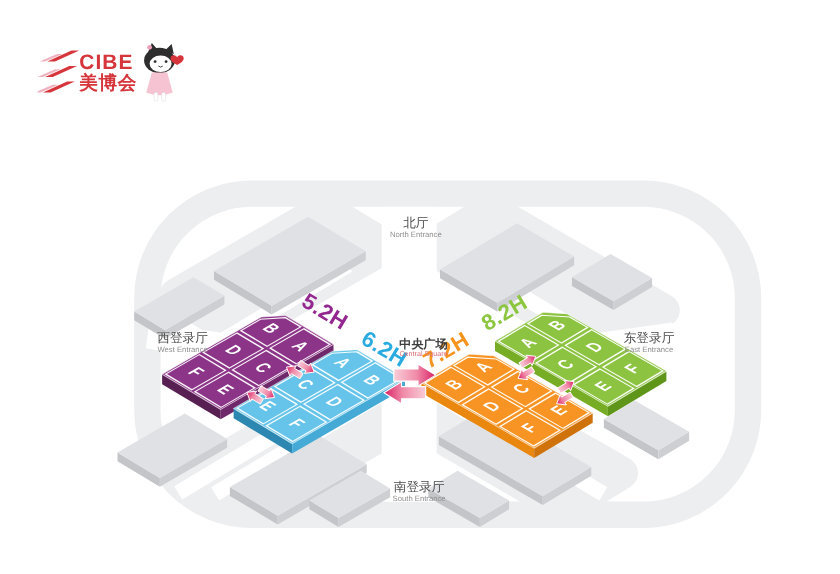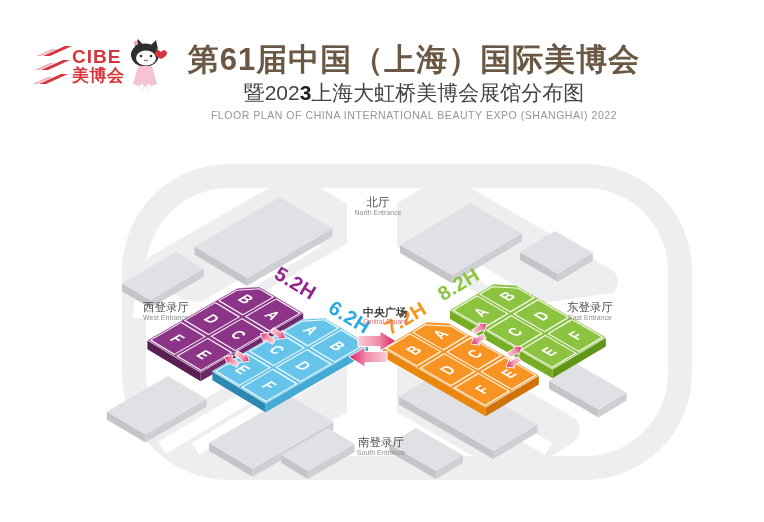--- a/index.html
+++ b/index.html
@@ -68,25 +68,20 @@
           <circle cx="8" cy="4" r="2.2" fill="#f0a0b8"></circle>
           <path d="M33,13 c2,-3 6,-2 6,1 c0,3 -4,5 -6,6 c-2,-1 -6,-3 -6,-6 c0,-3 4,-4 6,-1 Z" fill="#d5353b"></path>
           <path d="M10,27 L24,27 L29,45 Q17,50 5,45 Z" fill="#f5c3d2"></path>
           <path d="M8,29 Q4,33 6,37" stroke="#ffffff" stroke-width="3" fill="none"></path>
           <path d="M26,29 Q31,30 32,21" stroke="#ffffff" stroke-width="3" fill="none"></path>
           <rect x="12" y="45" width="3.5" height="8" rx="1.5" fill="#ffffff" stroke="#dddddd" stroke-width="0.5"></rect>
           <rect x="19" y="45" width="3.5" height="8" rx="1.5" fill="#ffffff" stroke="#dddddd" stroke-width="0.5"></rect>
         </g>
       </svg>
     </div>
-    <div class="titles">
-      <h1 class="title">第61届中国（上海）国际美博会</h1>
-      <h2 class="subtitle"><span>暨202</span><span class="yr">3</span><span>上海大虹桥美博会展馆分布图</span></h2>
-      <div class="subtitle-en">FLOOR PLAN OF CHINA INTERNATIONAL BEAUTY EXPO (SHANGHAI) 2022</div>
-    </div>
   </div>
 
   <svg class="map" width="764" height="522" viewBox="0 0 764 522">
     <defs>
       <linearGradient id="ag" x1="0" y1="0" x2="1" y2="0">
         <stop offset="0" stop-color="#f9cdd8"></stop>
         <stop offset="0.55" stop-color="#f08aa8"></stop>
         <stop offset="1" stop-color="#d81f63"></stop>
       </linearGradient>
       <polygon id="bigArrow" points="-19,-5.5 3,-5.5 3,-10 19,0 3,10 3,5.5 -19,5.5" fill="url(#ag)" stroke="#ffffff" stroke-width="1"></polygon>

